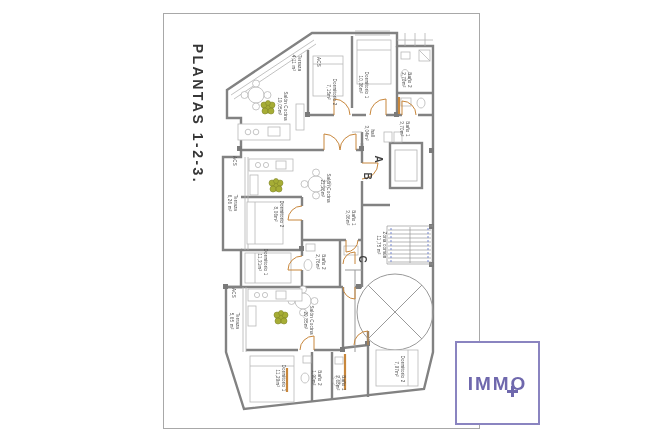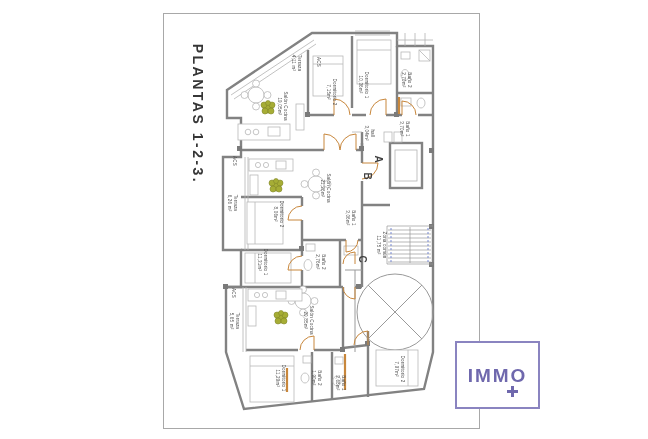--- a/index.html
+++ b/index.html
@@ -14,21 +14,21 @@
                color:#363636;white-space:nowrap;}
   
   svg.plan{position:absolute;left:0;top:0;}
   
   .lbl{position:absolute;transform:translate(-50%,-50%);writing-mode:vertical-rl;
        font-size:4.5px;line-height:1.25;color:#4c4c4c;white-space:pre-line;
        text-align:center;letter-spacing:.2px;}
   .lbl-letter{position:absolute;transform:translate(-50%,-50%);writing-mode:vertical-rl;
        font-size:10px;font-weight:bold;color:#3f3f3f;}
   
-  .logo{position:absolute;left:455px;top:341px;width:85px;height:68px;background:#ffffff;
+  .logo{position:absolute;left:455px;top:341px;width:85px;height:84px;background:#ffffff;
         border:2px solid #8a84c0;box-sizing:border-box;display:flex;flex-direction:column;
         align-items:center;justify-content:center;z-index:5;}
   .logo-top{font-weight:bold;font-size:19px;letter-spacing:2px;color:#6f68ad;line-height:1;}
   .logo-bottom{font-weight:bold;font-size:26px;letter-spacing:1px;color:#8de9f4;line-height:.92;
                position:relative;}
   .logo-plus{position:absolute;left:50px;top:43px;width:11px;height:11px;z-index:6;}
   .logo-plus::before{content:"";position:absolute;left:4px;top:0;width:3px;height:11px;background:#6f68ad;}
   .logo-plus::after{content:"";position:absolute;left:0;top:4px;width:11px;height:3px;background:#6f68ad;}
 </style>
 </head>

